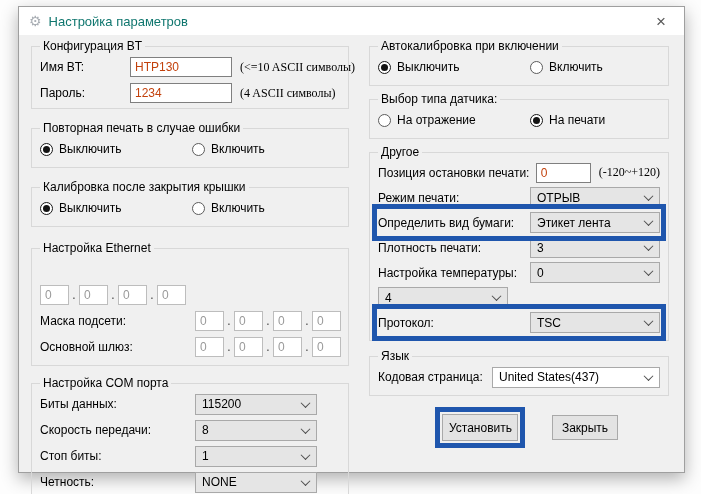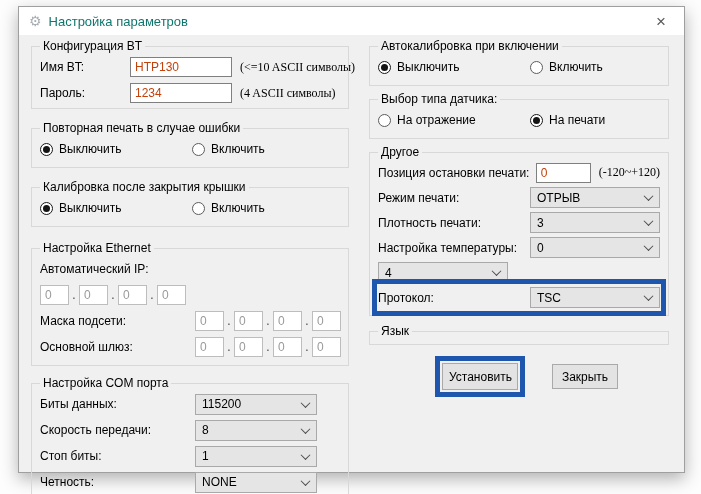--- a/index.html
+++ b/index.html
@@ -143,21 +143,20 @@
         <span class="opt">
           <span class="radio"></span>
           <span>Включить</span>
         </span>
       </div>
     </fieldset>
 
     <fieldset style="margin-bottom:10px">
       <legend>Настройка Ethernet</legend>
       <div class="row">
-        <span class="lbl lbl-l">Автоматический IP:</span>
       </div>
       <div class="row">
         <span class="octets">
           <input class="oct" value="0" style="">
             <span class="dot">.</span>
             <input class="oct" value="0" style="">
             <span class="dot">.</span>
             <input class="oct" value="0" style="">
             <span class="dot">.</span>
             <input class="oct" value="0" style="">
@@ -260,20 +259,27 @@
         <input class="txt txt-stop" value="0" style="">
         <span class="note">(-120~+120)</span>
       </div>
       <div class="row">
         <span class="lbl lbl-r">Режим печати:</span>
         <div class="combo combo-r">
           <span class="val">ОТРЫВ</span>
           <span class="chev"></span>
         </div>
       </div>
+      <div class="row hl-row">
+        <span class="lbl lbl-r">Определить вид бумаги:</span>
+        <div class="combo combo-r">
+          <span class="val">Этикет лента</span>
+          <span class="chev"></span>
+        </div>
+      </div>
       <div class="row">
         <span class="lbl lbl-r">Плотность печати:</span>
         <div class="combo combo-r">
           <span class="val">3</span>
           <span class="chev"></span>
         </div>
       </div>
       <div class="row">
         <span class="lbl lbl-r">Настройка температуры:</span>
         <div class="combo combo-r">
@@ -291,20 +297,27 @@
         <span class="lbl lbl-r">Протокол:</span>
         <div class="combo combo-r">
           <span class="val">TSC</span>
           <span class="chev"></span>
         </div>
       </div>
     </fieldset>
 
     <fieldset style="margin-bottom:0">
       <legend>Язык</legend>
+      <div class="row">
+        <span class="lbl" style="width:114px">Кодовая страница:</span>
+        <div class="combo combo-lang">
+          <span class="val">United States(437)</span>
+          <span class="chev"></span>
+        </div>
+      </div>
     </fieldset>
 
     <div class="buttons">
       <button class="btn btn-apply hl-btn">Установить</button>
       <button class="btn btn-close">Закрыть</button>
     </div>
   </div>
 </div>
 
 </body></html>

